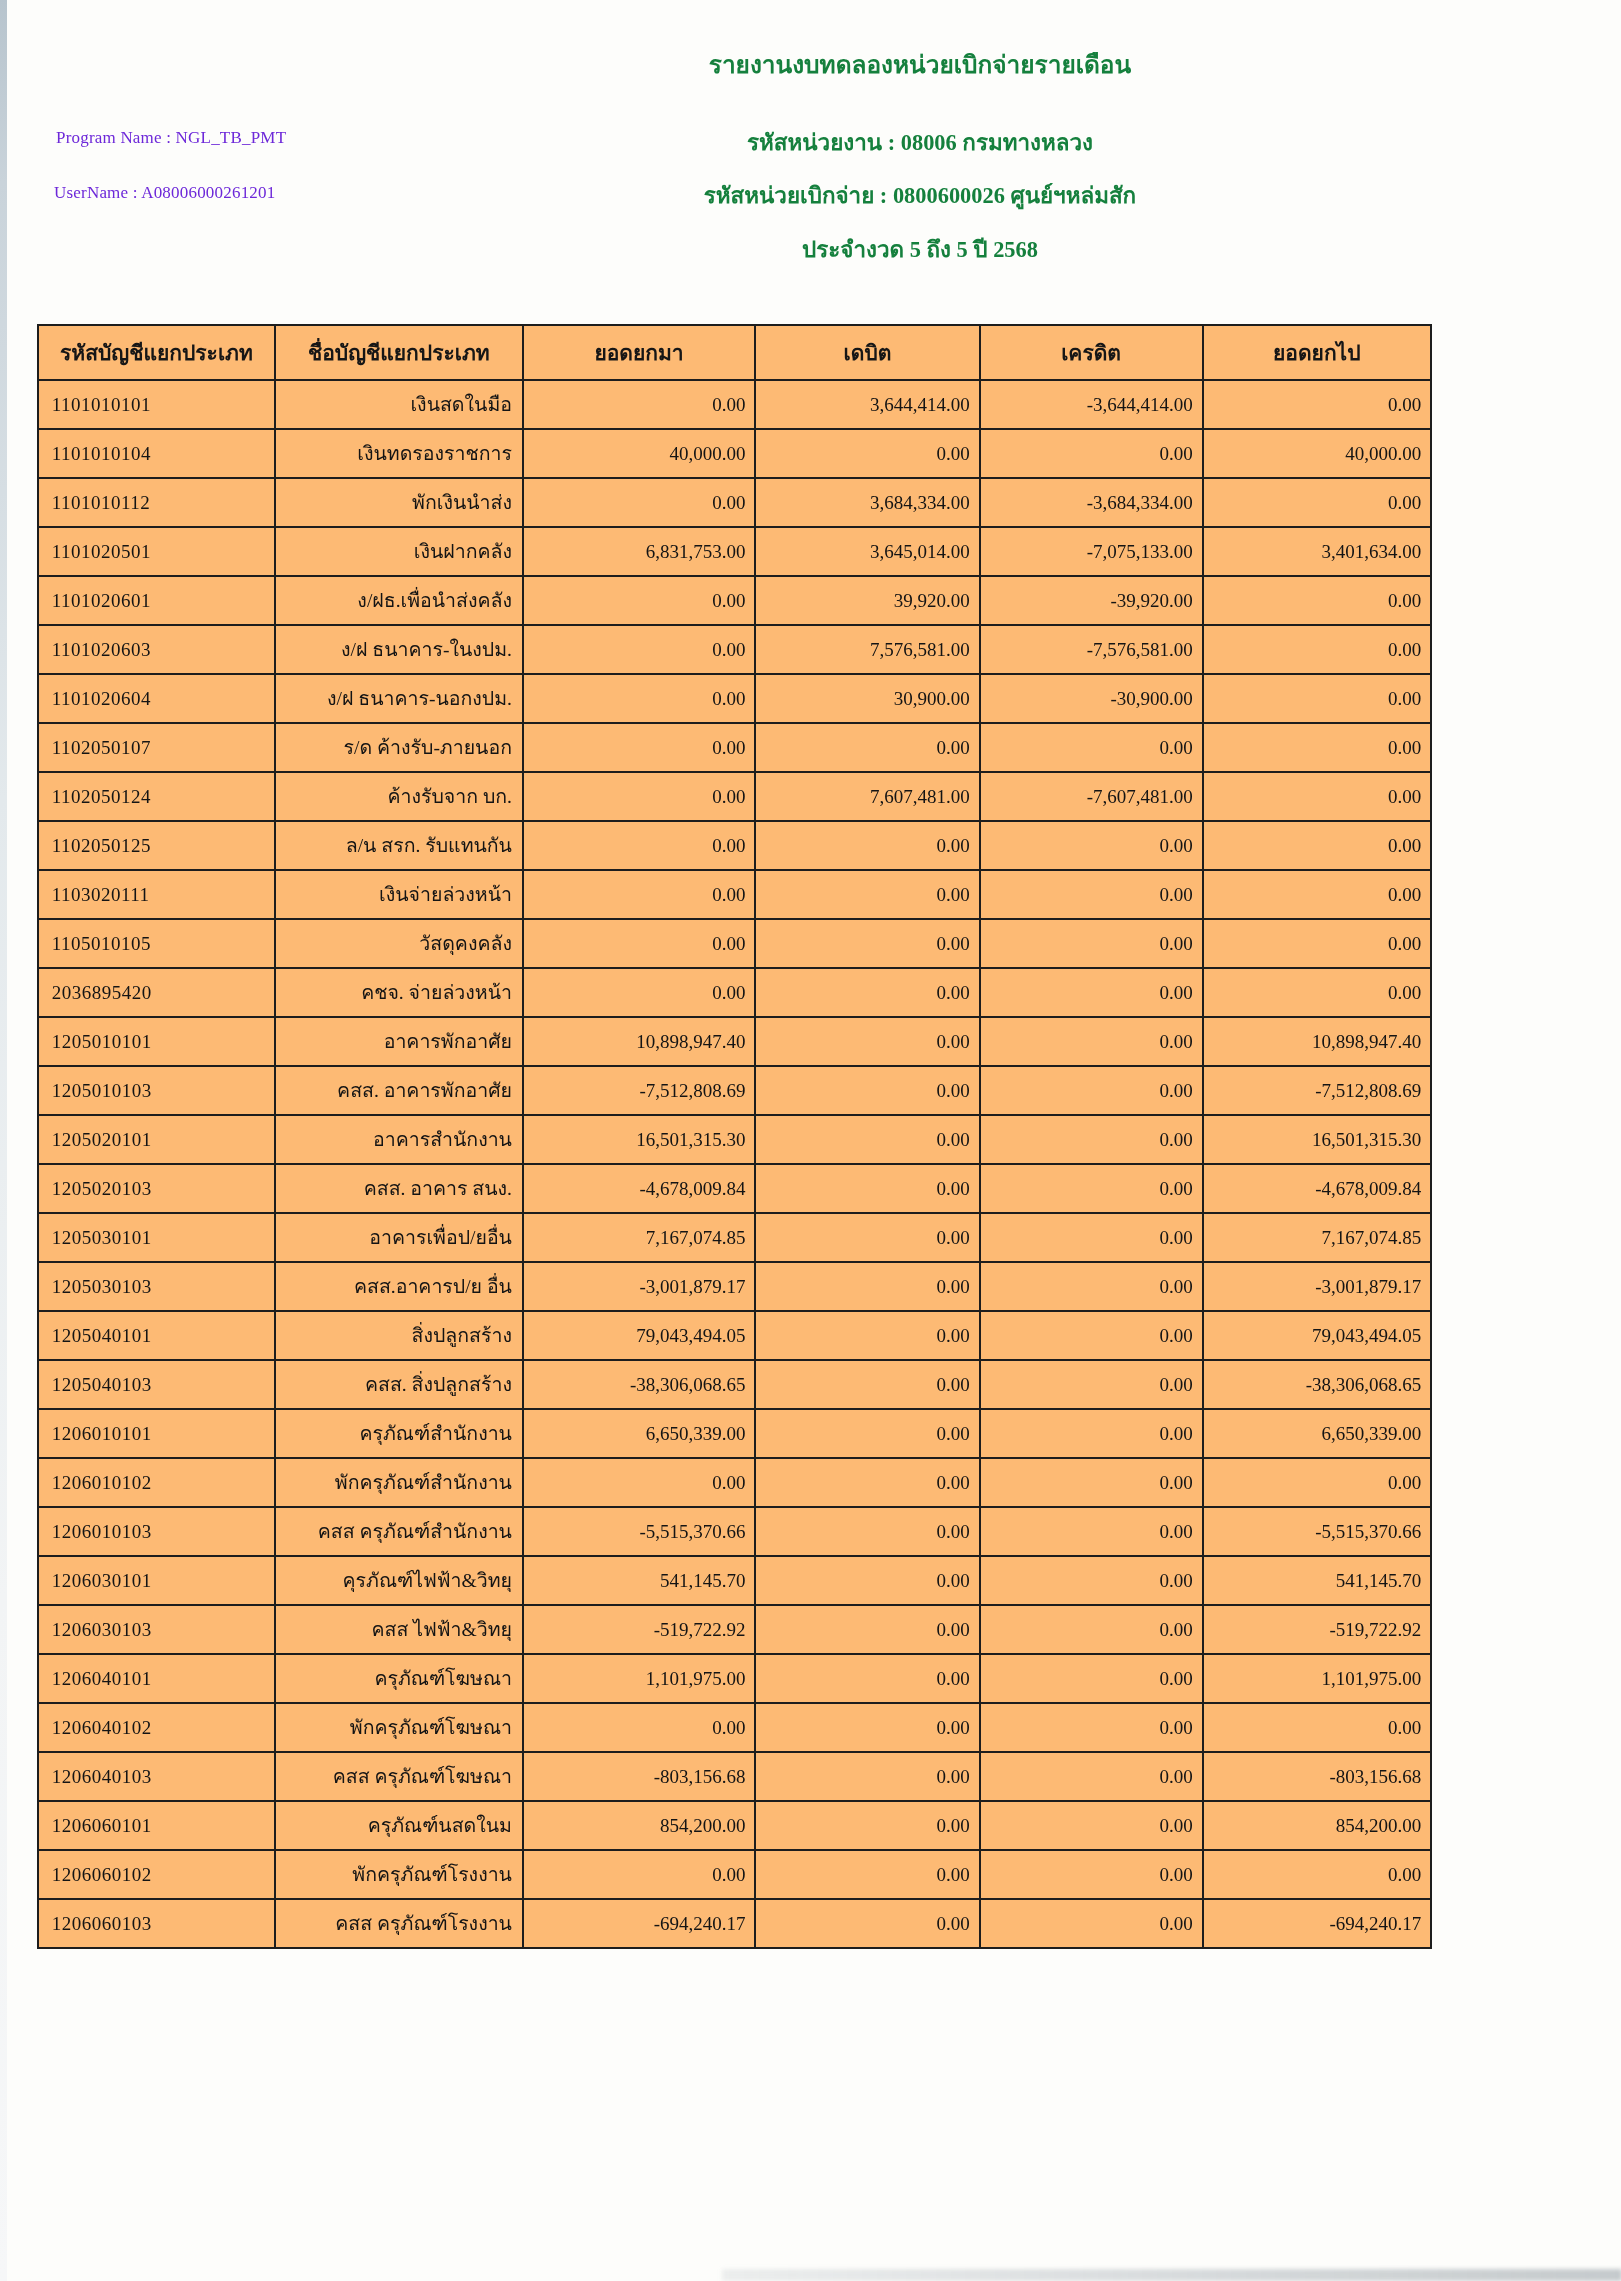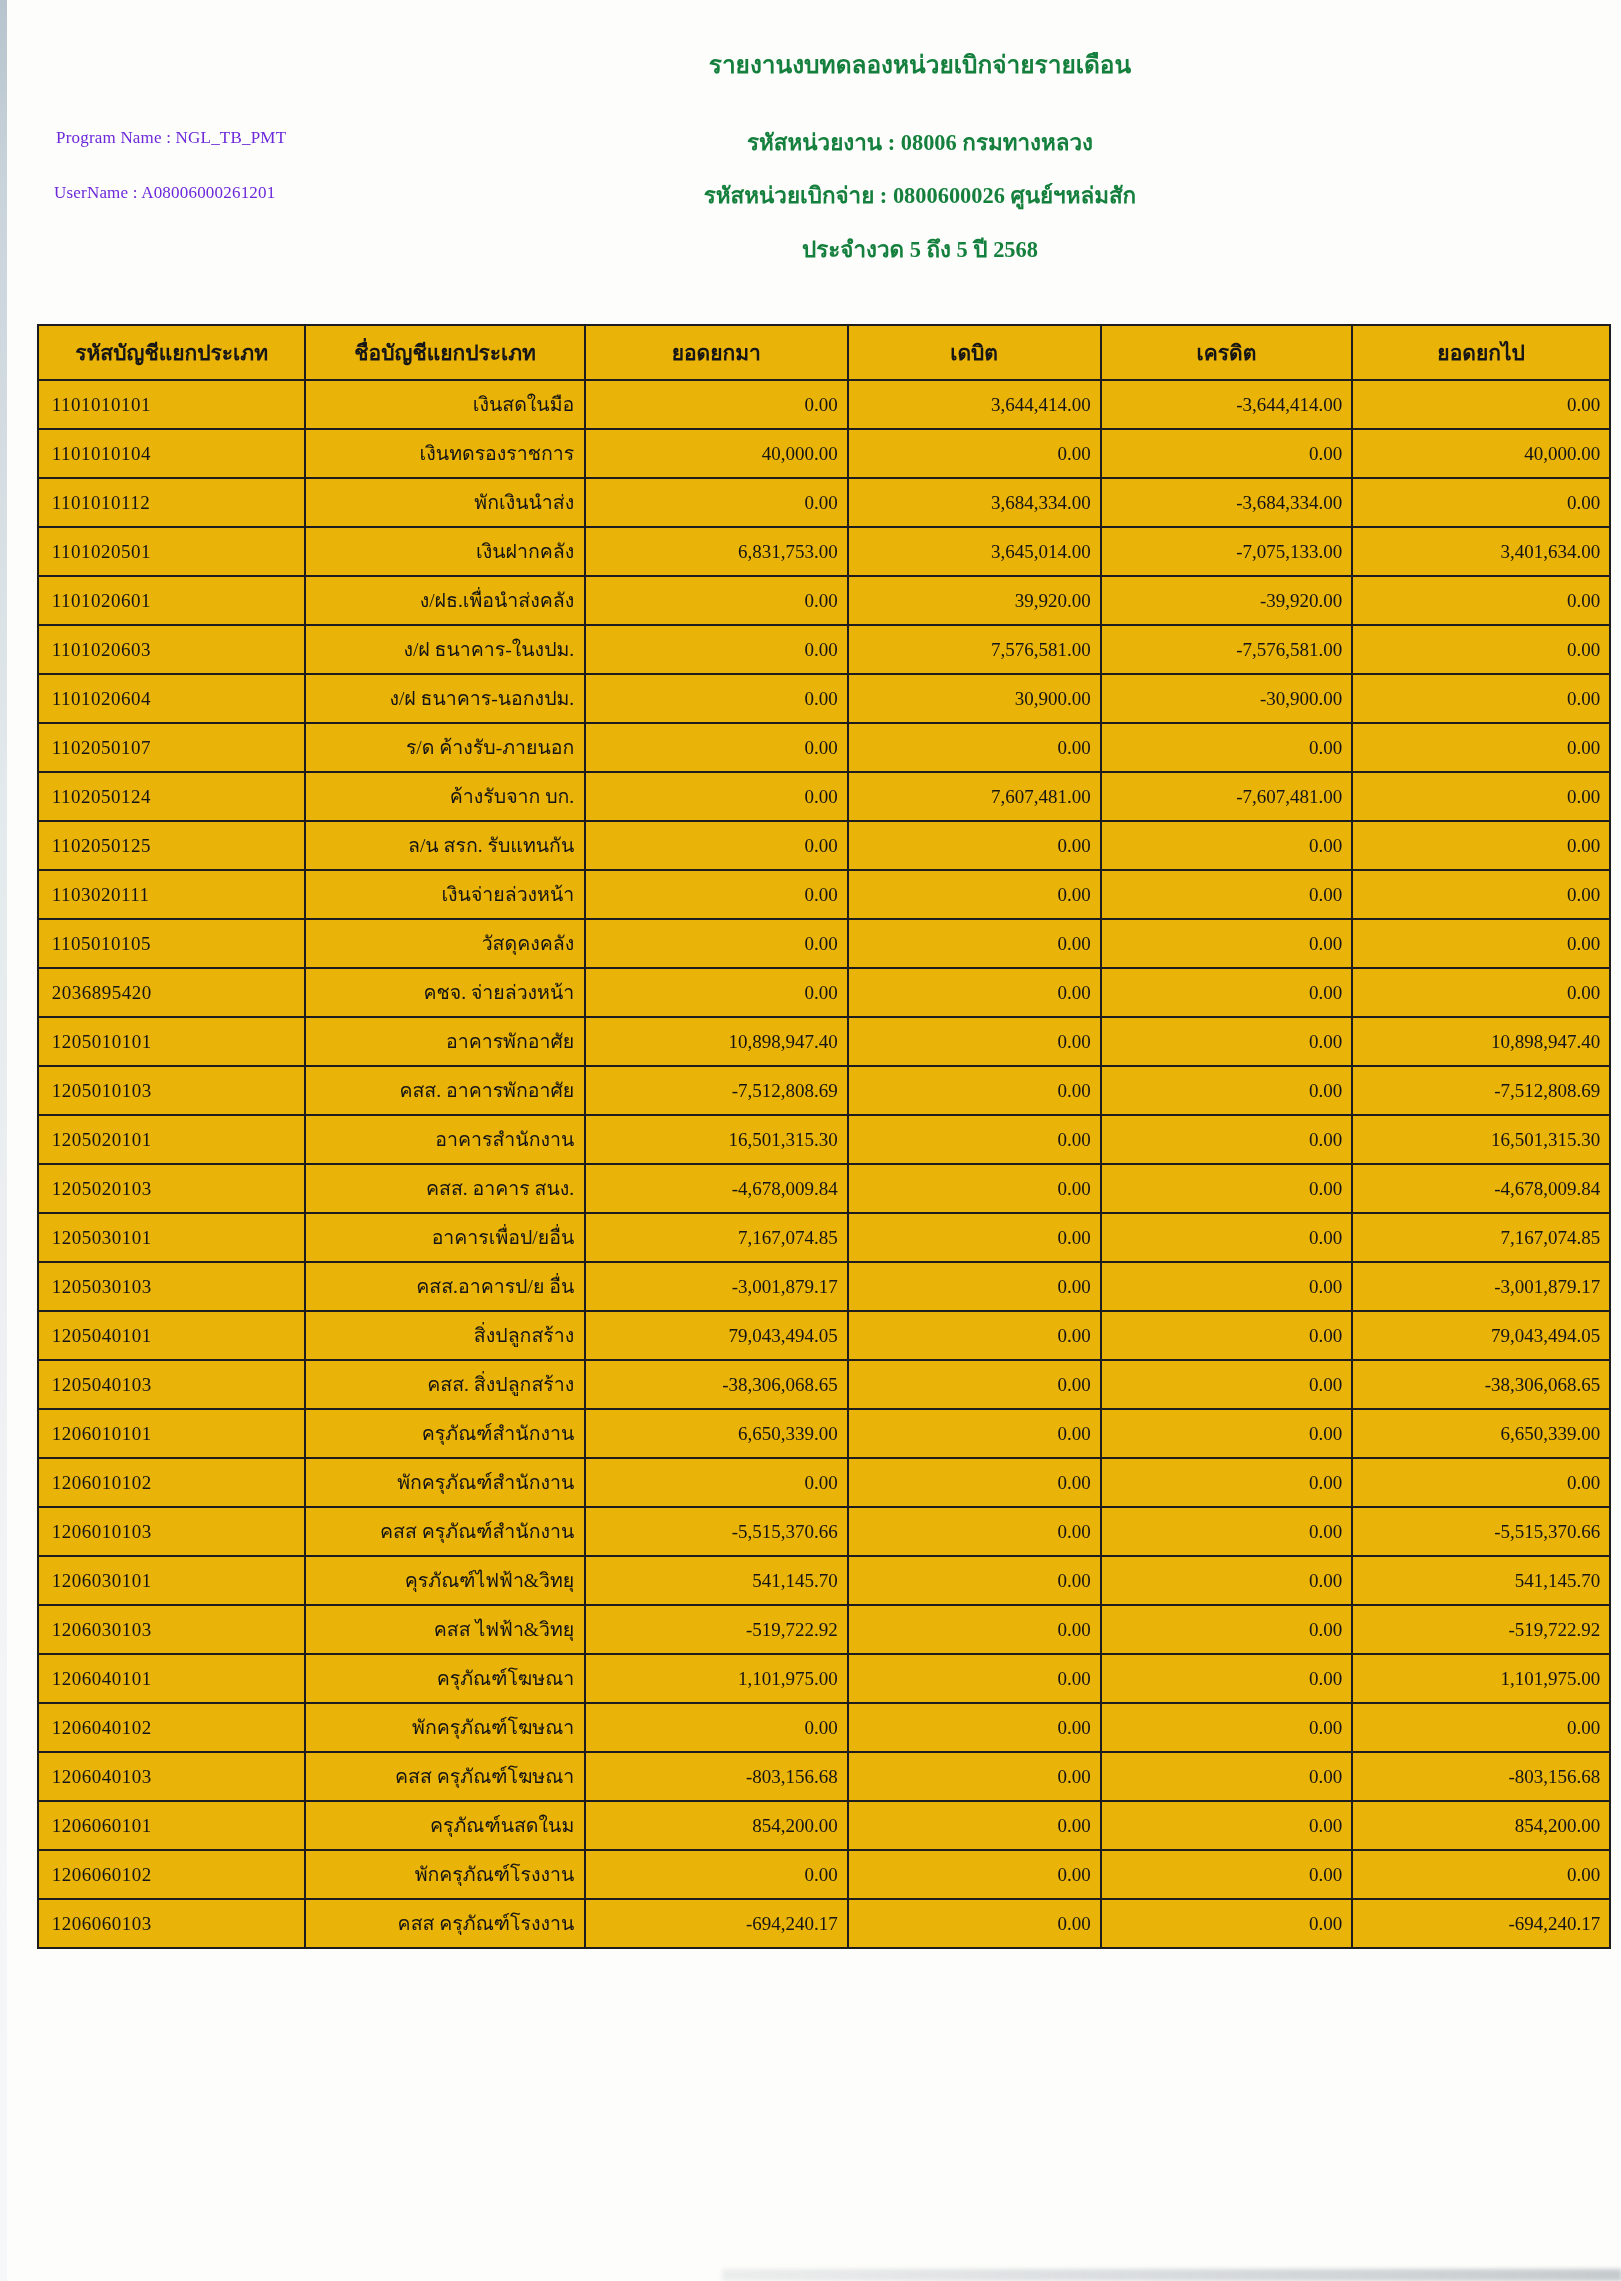--- a/index.html
+++ b/index.html
@@ -34,23 +34,23 @@
     position:absolute;left:208px;width:1424px;
     text-align:center;font-weight:bold;color:#15803d;white-space:nowrap;
   }
   .t1{top:45px;font-size:24.4px;}
   .t2{top:124px;font-size:22.4px;}
   .t3{top:177px;font-size:22.4px;}
   .t4{top:231px;font-size:22.4px;}
 
   
   table.tb{
-    position:absolute;left:37px;top:324px;width:1574px;
+    position:absolute;left:37px;top:324px;width:1395px;
     border-collapse:collapse;table-layout:fixed;
-    background:#eab308;
+    background:#fdba74;
   }
   .tb th,.tb td{
     border:2px solid #1d1d1d;
     overflow:hidden;white-space:nowrap;
     font-weight:normal;
   }
   .tb thead th{
     height:51px;text-align:center;font-weight:bold;font-size:21px;color:#161616;
   }
   .tb tbody td{height:47px;font-size:19.5px;padding:0 9.8px;color:#141414;}

